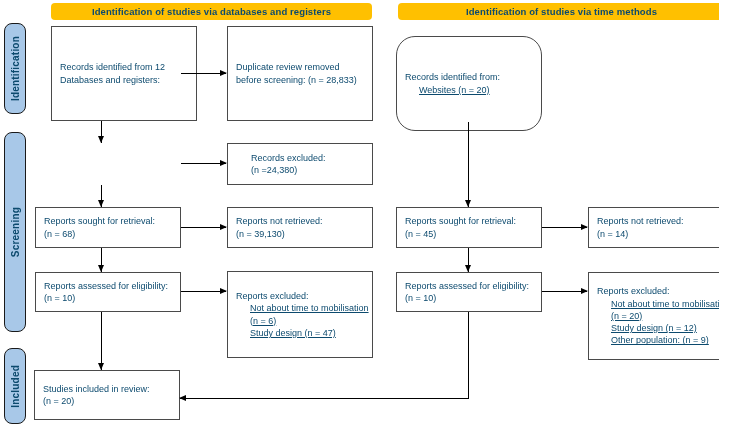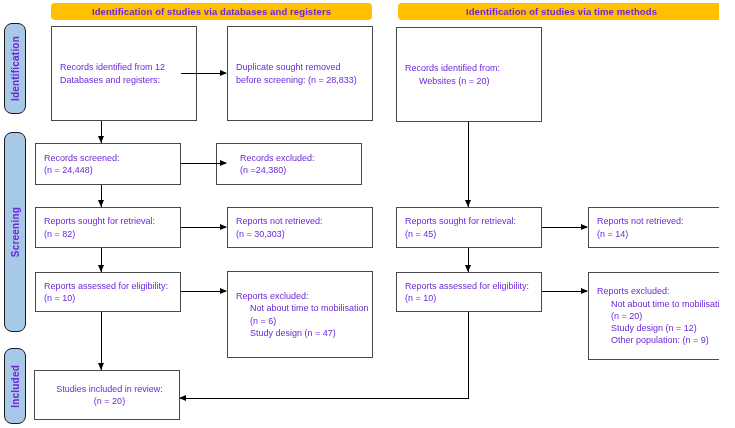--- a/index.html
+++ b/index.html
@@ -1,18 +1,18 @@
 <!DOCTYPE html>
 <html style="--header_bg: #FFC000; --stage_bg: #A8C8E8; --box_border: #4a4a4a; --arrow: #000000;"><head>
 <meta charset="utf-8">
 <style>
   html,body { margin:0; padding:0; background:#ffffff; }
   .canvas {
     position:relative; width:719px; height:428px; background:#ffffff;
-    font-family:"Liberation Sans", sans-serif; color:#6d28d9; overflow:hidden;
+    font-family:"Liberation Sans", sans-serif; color:#0c4a6e; overflow:hidden;
   }
   .header {
     position:absolute; top:3px; height:17px; background:var(--header_bg,#FFC000);
     border-radius:4px; display:flex; align-items:center; justify-content:center;
     font-weight:bold; font-size:9.5px; letter-spacing:0.1px;
   }
   .stage {
     position:absolute; left:4px; width:22px; background:var(--stage_bg,#A8C8E8);
     border:1.5px solid #1a1a1a; border-radius:8px; box-sizing:border-box;
     display:flex; align-items:center; justify-content:center;
@@ -20,21 +20,21 @@
   .stage span {
     writing-mode:vertical-rl; transform:rotate(180deg);
     font-weight:bold; font-size:10px; letter-spacing:0.2px; white-space:nowrap;
   }
   .box {
     position:absolute; background:#fff; border:1.5px solid var(--box_border,#4a4a4a);
     box-sizing:border-box; display:flex; flex-direction:column; justify-content:center;
     padding:3px 3px 3px 8px; font-size:9px; line-height:12.3px; overflow:hidden;
   }
   .box .line { white-space:nowrap; }
-  .box .line.indent { padding-left:14px; }
+  .box .line.indent { padding-left:14px;text-decoration:underline; }
   
   .ah { position:absolute; height:0; border-top:1.2px solid var(--arrow,#000); }
   .ah::after {
     content:""; position:absolute; right:-1px; top:-4.2px;
     border-left:7px solid var(--arrow,#000);
     border-top:3.5px solid transparent; border-bottom:3.5px solid transparent;
   }
   .ah.left::after {
     left:-1px; right:auto; border-left:none;
     border-right:7px solid var(--arrow,#000);
@@ -62,57 +62,53 @@
     <span>Screening</span>
   </div>
   <div class="stage" style="top:348px; height:76px;">
     <span>Included</span>
   </div>
 
   <div class="box" style="left:51px; top:26px; width:146px; height:95px;">
       <div class="line">Records identified from 12</div>
       <div class="line">Databases and registers:</div>
     </div>
-  <div class="box" style="left:35px; top:143px; width:146px; height:42px;">
-      <div class="line">Records screened:</div>
-      <div class="line">(n = 24,448)</div>
-    </div>
   <div class="box" style="left:35px; top:207px; width:146px; height:41px;">
       <div class="line">Reports sought for retrieval:</div>
-      <div class="line">(n = 82)</div>
+      <div class="line">(n = 68)</div>
     </div>
   <div class="box" style="left:35px; top:272px; width:146px; height:40px;">
       <div class="line">Reports assessed for eligibility:</div>
       <div class="line">(n = 10)</div>
     </div>
-  <div class="box" style="left:34px; top:370px; width:146px; height:50px;align-items:center;">
+  <div class="box" style="left:34px; top:370px; width:146px; height:50px;">
       <div class="line">Studies included in review:</div>
       <div class="line">(n = 20)</div>
     </div>
 
   <div class="box" style="left:227px; top:26px; width:146px; height:95px;">
-      <div class="line">Duplicate sought removed</div>
+      <div class="line">Duplicate review removed</div>
       <div class="line">before screening: (n = 28,833)</div>
     </div>
-  <div class="box" style="left:216px; top:143px; width:146px; height:42px;padding-left:23px;">
+  <div class="box" style="left:227px; top:143px; width:146px; height:42px;padding-left:23px;">
       <div class="line">Records excluded:</div>
       <div class="line">(n =24,380)</div>
     </div>
   <div class="box" style="left:227px; top:207px; width:146px; height:41px;">
       <div class="line">Reports not retrieved:</div>
-      <div class="line">(n = 30,303)</div>
+      <div class="line">(n = 39,130)</div>
     </div>
   <div class="box" style="left:227px; top:271px; width:146px; height:87px;">
       <div class="line">Reports excluded:</div>
       <div class="line indent">Not about time to mobilisation</div>
       <div class="line indent">(n = 6)</div>
       <div class="line indent">Study design (n = 47)</div>
     </div>
 
-  <div class="box" style="left:396px; top:27px; width:146px; height:95px;">
+  <div class="box" style="left:396px; top:36px; width:146px; height:95px;border-radius:19px;">
       <div class="line">Records identified from:</div>
       <div class="line indent">Websites (n = 20)</div>
     </div>
   <div class="box" style="left:396px; top:207px; width:146px; height:41px;">
       <div class="line">Reports sought for retrieval:</div>
       <div class="line">(n = 45)</div>
     </div>
   <div class="box" style="left:396px; top:272px; width:146px; height:40px;">
       <div class="line">Reports assessed for eligibility:</div>
       <div class="line">(n = 10)</div>

